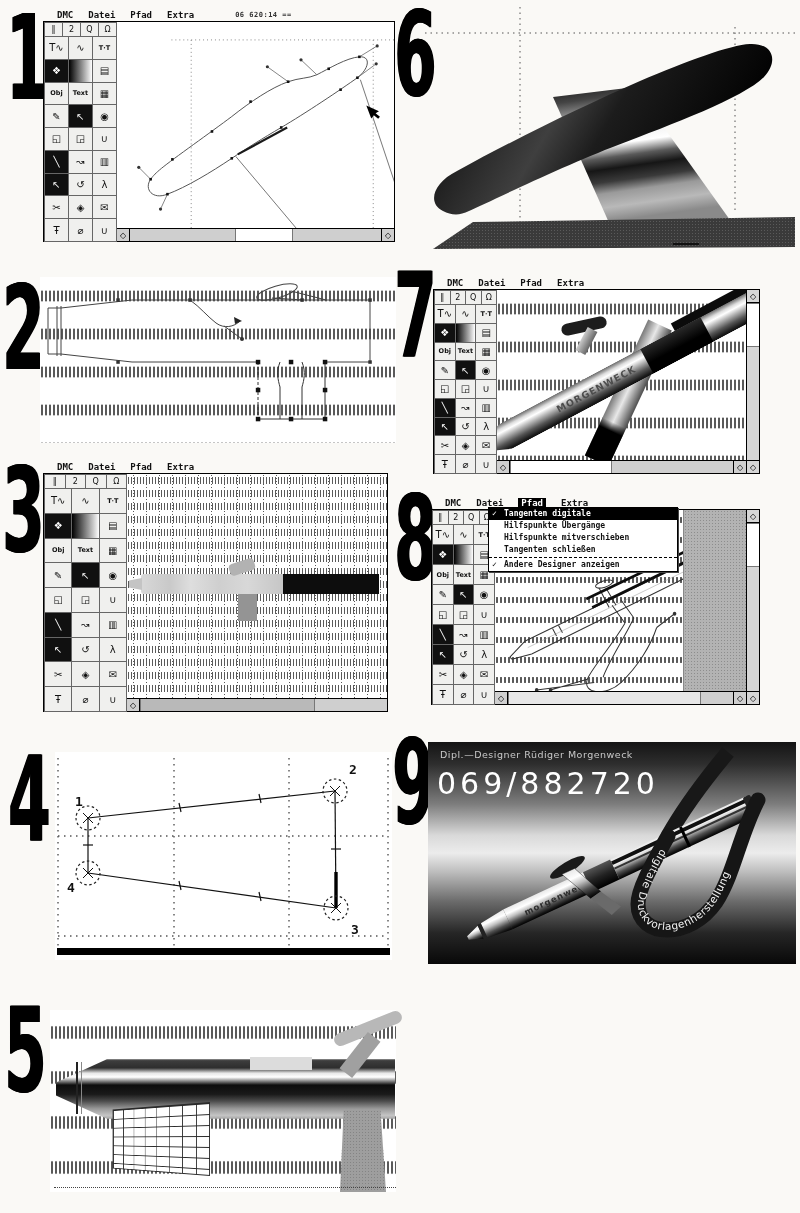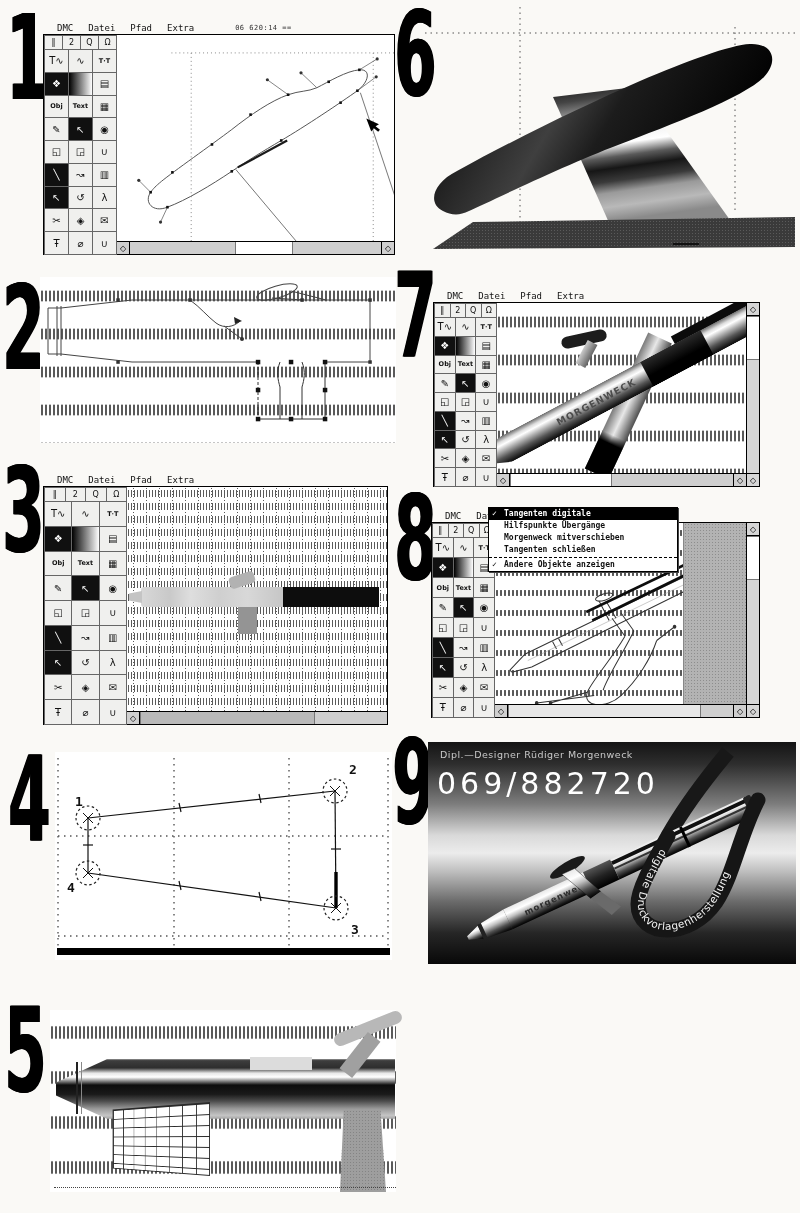--- a/index.html
+++ b/index.html
@@ -5,21 +5,21 @@
   html,body{margin:0;padding:0;}
   body{width:800px;height:1213px;position:relative;background:#faf9f6;overflow:hidden;
        font-family:"DejaVu Sans",sans-serif;color:#111;}
   
   .bignum{position:absolute;font-family:"DejaVu Sans",sans-serif;font-weight:bold;
           font-size:118px;line-height:.76;color:#000;transform:scaleX(.52);
           transform-origin:left top;text-shadow:1.6px 0 0 #000,-1.2px 0 0 #000;}
   
   .win{position:absolute;}
   .menubar{height:13px;display:flex;align-items:center;gap:15px;padding-left:14px;
-           font-family:"DejaVu Sans Mono",monospace;font-weight:normal;font-size:9px;margin-top:13px;}
+           font-family:"DejaVu Sans Mono",monospace;font-weight:bold;font-size:9px;}
   .menubar .inv{background:#000;color:#fff;padding:0 3px;}
   .menubar .clock{margin-left:26px;font-size:7px;color:#333;letter-spacing:.5px;}
   .frame{border:1.5px solid #000;background:#fff;display:flex;align-items:stretch;}
   
   .toolbar{display:flex;flex-direction:column;background:#e9e9e9;border-right:1.5px solid #000;}
   .tb-head{display:grid;grid-template-columns:repeat(4,1fr);flex:0 0 14px;}
   .tb-grid{display:grid;grid-template-columns:repeat(3,1fr);grid-auto-rows:1fr;flex:1;}
   .tbc{border:1px solid #666;margin:0 -1px -1px 0;display:flex;align-items:center;justify-content:center;
        font-size:10px;background:#f0f0ee;color:#111;overflow:hidden;white-space:nowrap;}
   .tb-head .tbc{font-size:8px;}
@@ -435,24 +435,24 @@
 <div class="win" id="p8" style="left:431px;top:496px;width:329px;height:207px">
   <div class="menubar">
     <span>DMC</span>
     <span>Datei</span>
     <span class="inv">Pfad</span>
     <span>Extra</span>
   </div>
   <div class="pfad-dropdown" style="left:57px;top:11px">
       <div class="dd-item hl"><span class="ck">✓</span><span>Tangenten digitale</span></div>
       <div class="dd-item"><span class="ck"></span><span>Hilfspunkte Übergänge</span></div>
-      <div class="dd-item"><span class="ck"></span><span>Morgenweck mitverschieben</span></div>
+      <div class="dd-item"><span class="ck"></span><span>Hilfspunkte mitverschieben</span></div>
       <div class="dd-item"><span class="ck"></span><span>Tangenten schließen</span></div>
       <div class="dd-sep"></div>
-      <div class="dd-item"><span class="ck">✓</span><span>Andere Objekte anzeigen</span></div>
+      <div class="dd-item"><span class="ck">✓</span><span>Andere Designer anzeigen</span></div>
     </div>
   <div class="frame" style="height:194px">
     <div class="toolbar" style="width:62px">
         <div class="tb-head">
           <div class="tbc">‖</div>
           <div class="tbc">2</div>
           <div class="tbc">Q</div>
           <div class="tbc">Ω</div>
         </div>
         <div class="tb-grid">

